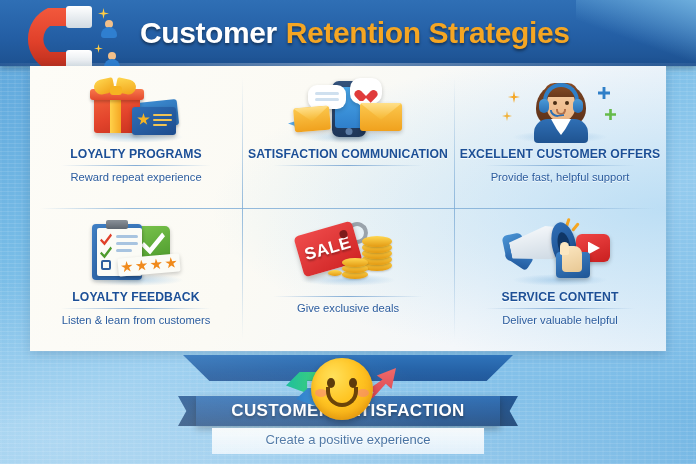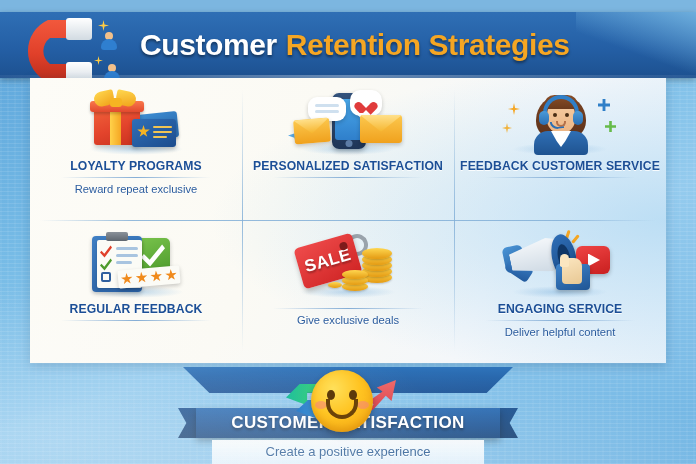--- a/index.html
+++ b/index.html
@@ -11,21 +11,20 @@
   }
 
   
   #board{
     position:absolute; inset:0;
     background:
       linear-gradient(180deg, rgba(255,255,255,0.10) 0%, rgba(255,255,255,0) 18%),
       repeating-linear-gradient(0deg, rgba(255,255,255,0.10) 0px, rgba(255,255,255,0.10) 1px, rgba(0,0,0,0) 1px, rgba(0,0,0,0) 4px),
       repeating-linear-gradient(90deg, rgba(255,255,255,0.045) 0px, rgba(255,255,255,0.045) 2px, rgba(0,0,0,0) 2px, rgba(0,0,0,0) 7px),
       linear-gradient(160deg, #5aa3da 0%, #76bbe6 35%, #94cbee 60%, #6fb4e3 100%);
-    margin-top: 12px;
   }
   #board::after{
     content:"";
     position:absolute; inset:0;
     background:
       radial-gradient(120% 60% at 50% 115%, rgba(255,255,255,0.35), rgba(255,255,255,0) 60%),
       radial-gradient(80% 50% at 8% 95%, rgba(255,255,255,0.22), rgba(255,255,255,0) 70%);
     pointer-events:none;
   }
 
@@ -555,21 +554,21 @@
               <div class="bow-knot"></div>
             <div class="card-blue-front"></div>
             <div class="card-star"></div>
             <div class="card-line" style="top:41px; width:19px;"></div>
             <div class="card-line" style="top:46px; width:19px;"></div>
             <div class="card-line" style="top:51px; width:14px;"></div>
           </div>
         </div>
         <div class="card-title">LOYALTY PROGRAMS</div>
         <div class="title-rule"></div>
-        <div class="card-sub">Reward repeat exclusive</div>
+        <div class="card-sub">Reward repeat experience</div>
       </div>
 
       <div class="cell">
         <div class="icon-wrap">
           <div class="ico">
             <div class="shadow-e"></div>
             <div class="phone">
               <div class="phone-screen"></div>
               <div class="phone-home"></div>
             </div>
@@ -578,21 +577,21 @@
               <div class="bub-line" style="top:13px; width:24px;"></div>
             </div>
             <div class="bub two">
               <div class="heart"></div>
             </div>
             <div class="paper-plane"></div>
             <div class="env l"></div>
             <div class="env r"></div>
           </div>
         </div>
-        <div class="card-title">PERSONALIZED SATISFACTION</div>
+        <div class="card-title">SATISFACTION COMMUNICATION</div>
         <div class="title-rule"></div>
       </div>
 
       <div class="cell">
         <div class="icon-wrap">
           <div class="ico">
             <div class="shadow-e"></div>
             <div class="deco star4" style="left:8px; top:18px; background:#f5a623;"></div>
             <div class="deco star4" style="left:2px; top:38px; background:#f0b23c; width:10px; height:10px;"></div>
             <div class="deco plus" style="right:10px; top:14px; background:#2f7fc8;"></div>
@@ -606,22 +605,23 @@
               <div class="ag-smile"></div>
               <div class="ag-band"></div>
               <div class="ag-ear l"></div>
                 <div class="ag-ear r"></div>
               <div class="ag-mic"></div>
               <div class="ag-body"></div>
               <div class="ag-collar"></div>
             </div>
           </div>
         </div>
-        <div class="card-title">FEEDBACK CUSTOMER SERVICE</div>
+        <div class="card-title">EXCELLENT CUSTOMER OFFERS</div>
         <div class="title-rule"></div>
+        <div class="card-sub">Provide fast, helpful support</div>
       </div>
 
       <div class="cell">
         <div class="icon-wrap">
           <div class="ico">
             <div class="shadow-e"></div>
             <div class="green-badge">
               <div class="chk-mark"></div>
             </div>
             <div class="clip-board"></div>
@@ -638,22 +638,23 @@
             <div class="line-row" style="top:26px;"></div>
             <div class="line-row" style="top:33px; width:16px;"></div>
             <div class="stars-strip">
               <div class="st"></div>
               <div class="st"></div>
               <div class="st"></div>
               <div class="st"></div>
             </div>
           </div>
         </div>
-        <div class="card-title">REGULAR FEEDBACK</div>
+        <div class="card-title">LOYALTY FEEDBACK</div>
         <div class="title-rule"></div>
+        <div class="card-sub">Listen &amp; learn from customers</div>
       </div>
 
       <div class="cell">
         <div class="icon-wrap">
           <div class="ico">
             <div class="shadow-e"></div>
             <div class="tag-ring"></div>
             <div class="tag">
               <span class="tag-text">SALE</span>
               <div class="tag-hole"></div>
@@ -689,23 +690,23 @@
             <div class="mega-mouth"></div>
             <div class="play-btn">
               <div class="play-tri"></div>
             </div>
             <div class="thumb">
               <div class="thumb-hand"></div>
               <div class="thumb-up"></div>
             </div>
           </div>
         </div>
-        <div class="card-title">ENGAGING SERVICE</div>
+        <div class="card-title">SERVICE CONTENT</div>
         <div class="title-rule"></div>
-        <div class="card-sub">Deliver helpful content</div>
+        <div class="card-sub">Deliver valuable helpful</div>
       </div>
 
     </div>
   </div>
 
   <div class="ribbon-back"></div>
 
   <div class="arrow green"></div>
   <div class="arrow blue"></div>
   <div class="arrow red"></div>

